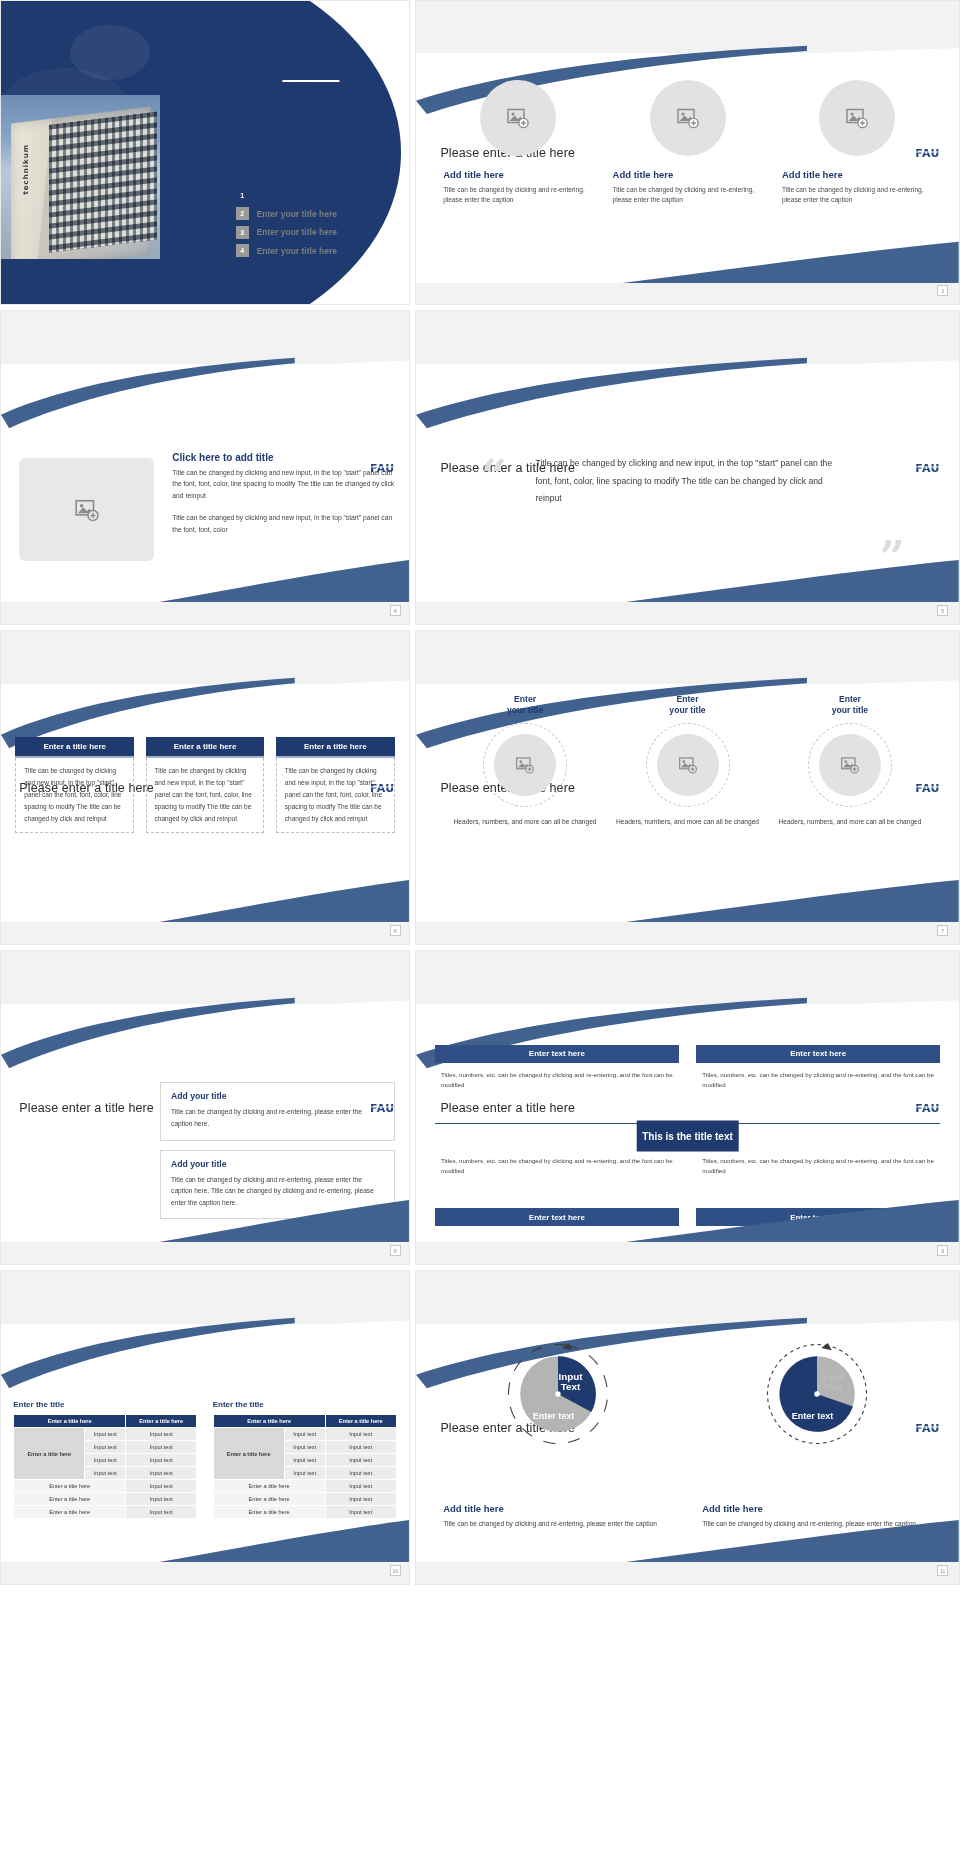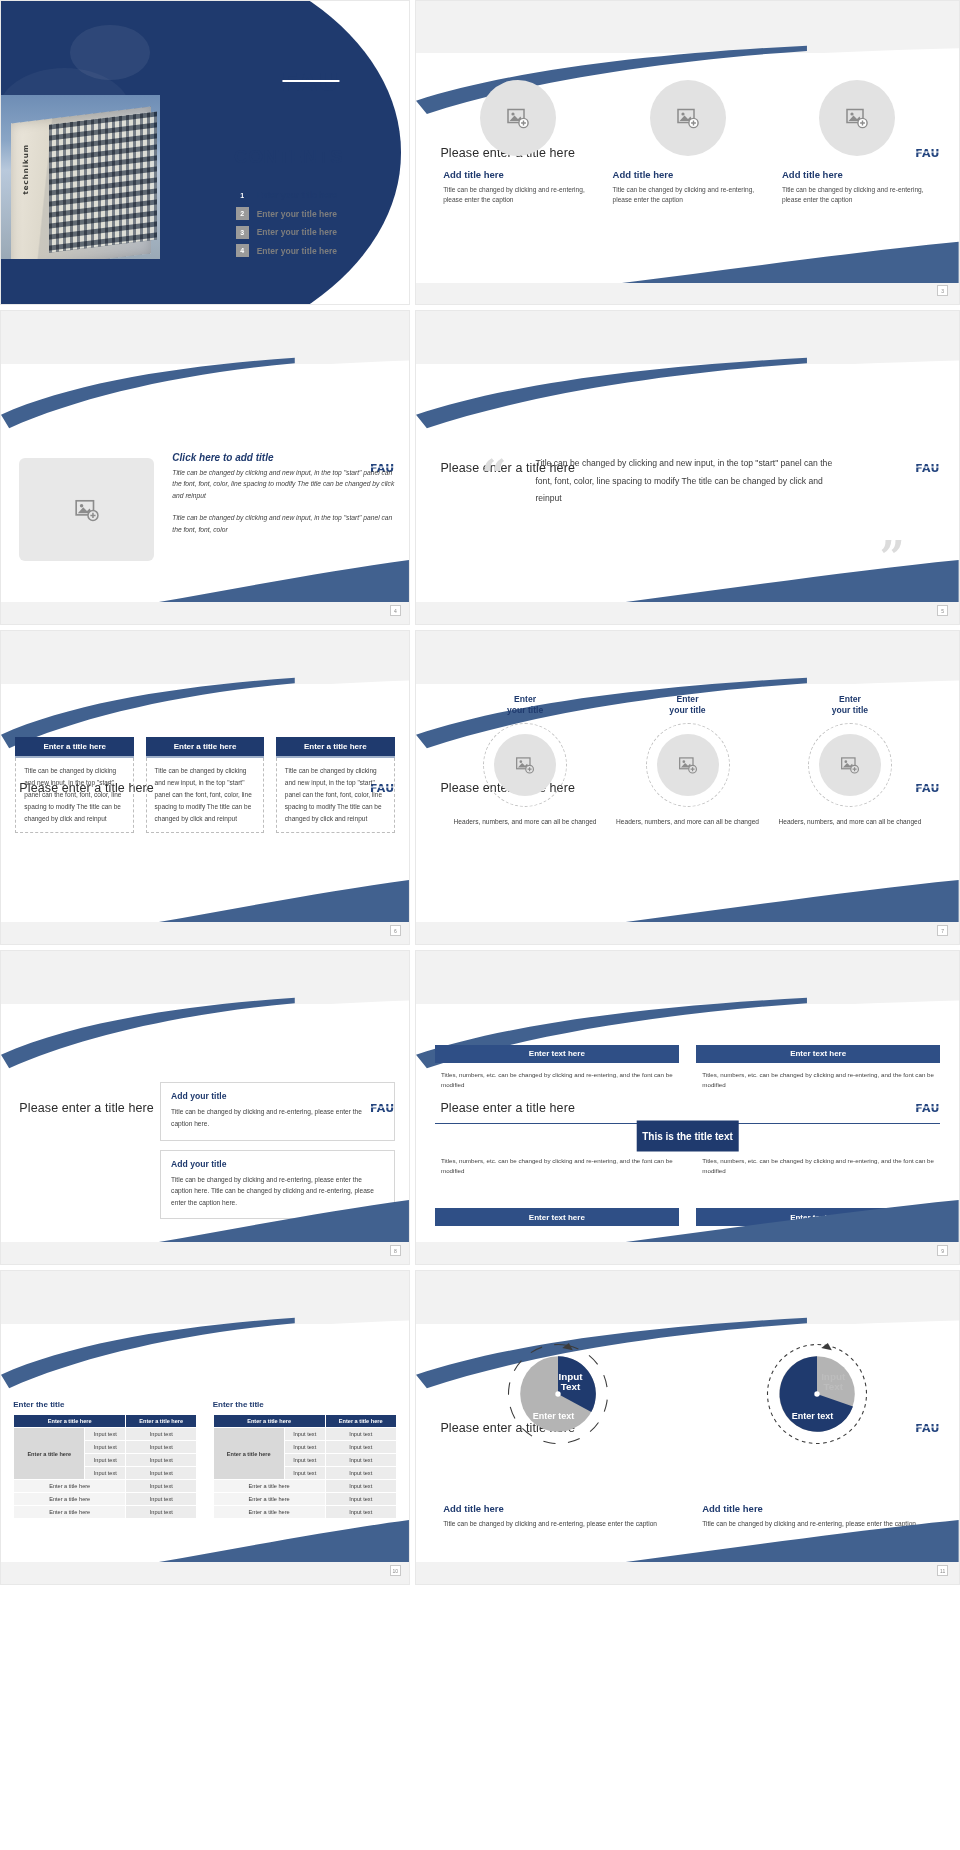--- a/index.html
+++ b/index.html
@@ -153,21 +153,21 @@
   .ico { display:block; }
 
   .s2-cols { position:absolute; left:5%; right:5%; top:26%; display:flex; gap:4%; }
   .s2-col { flex:1; display:flex; flex-direction:column; align-items:center; }
   .s2-circ { width:76px; height:76px; }
   .s2-h { font-size:9.5px; font-weight:700; color:#1f3a6e; margin-top:13px; align-self:flex-start;}
   .s2-p { font-size:6.6px; color:#4a4a4a; line-height:1.62; margin-top:5px; align-self:flex-start; }
 
   
   .s4-img { position:absolute; left:4.5%; top:47%; width:33%; height:33%; }
-  .s4-body { position:absolute; left:42%; right:3%; top:45%;font-style:italic; }
+  .s4-body { position:absolute; left:42%; right:3%; top:45%; }
   .s4-h { font-size:10px; font-weight:700; color:#1f3a6e; }
   .s4-p { font-size:6.7px; color:#3f3f3f; line-height:1.72; margin-top:4px; }
   .s4-p2 { font-size:6.7px; color:#3f3f3f; line-height:1.72; margin-top:11px; }
 
   
   .q-mark {
     position:absolute; font-size:44px; color:#dcdcdc; font-weight:700;
     font-family:"DejaVu Serif", serif; line-height:1;
   }
   .q-open { left:12%; top:46%; }

